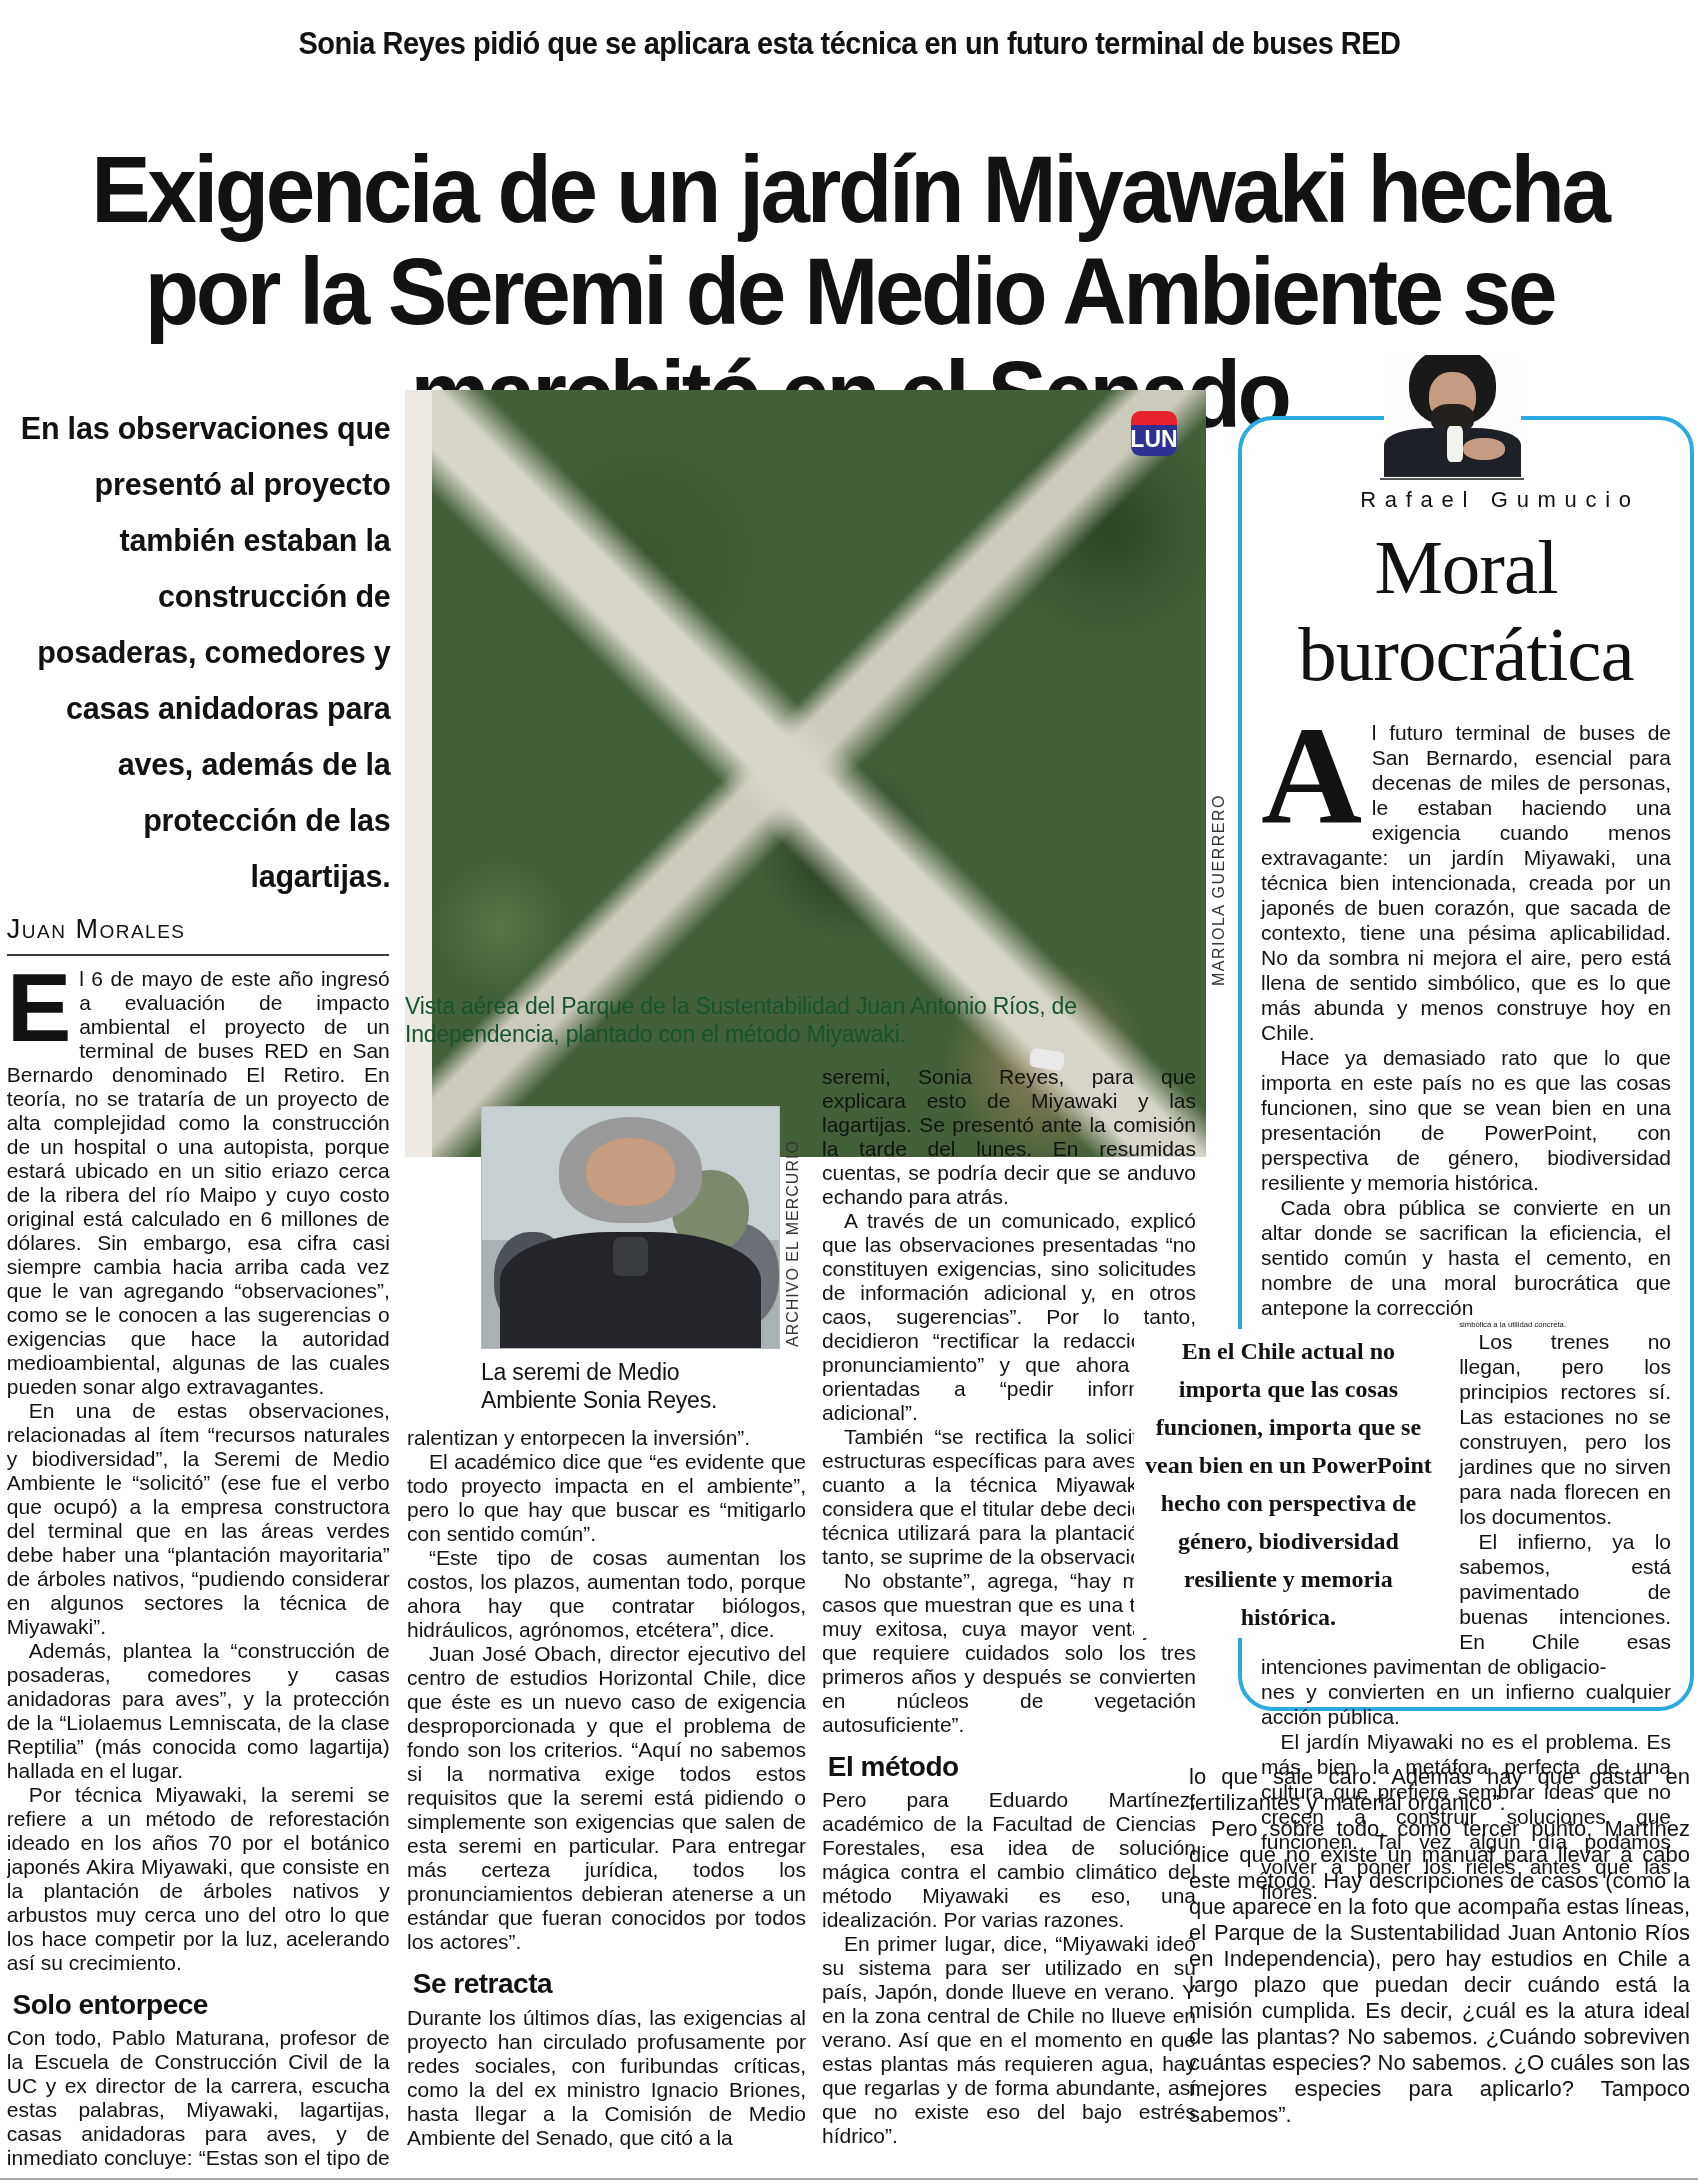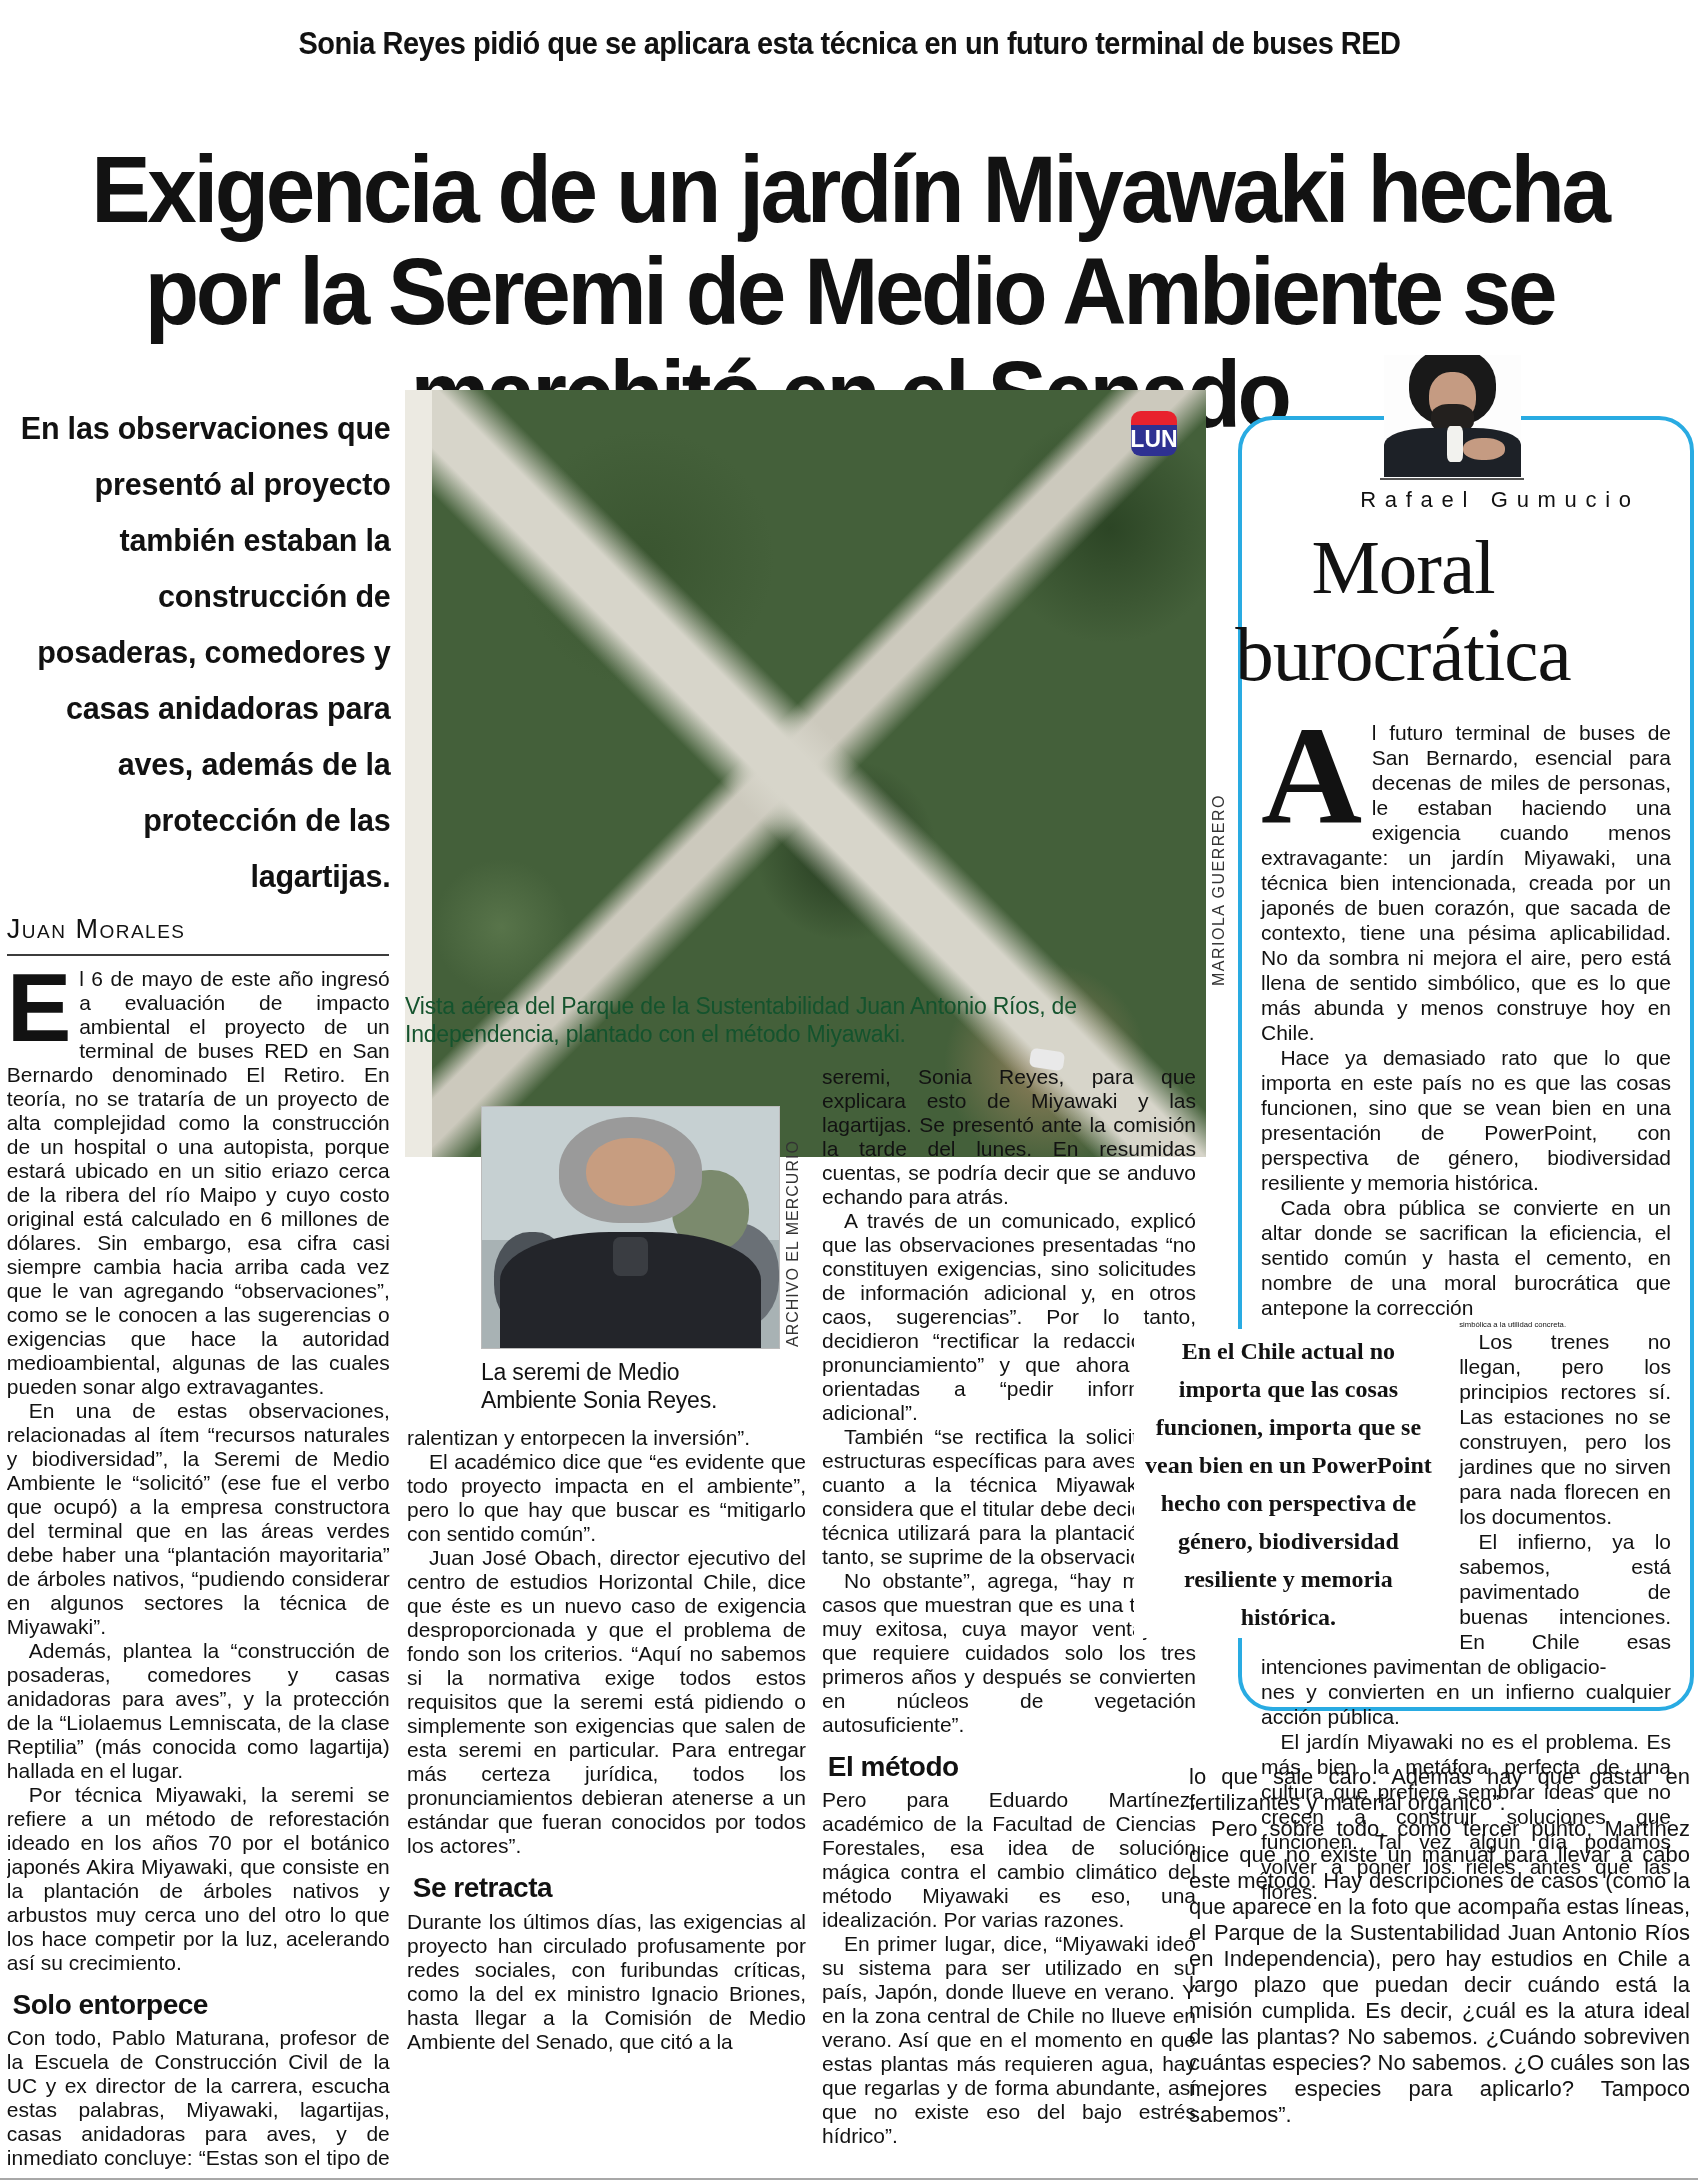--- a/index.html
+++ b/index.html
@@ -69,21 +69,21 @@
   .op-photo{position:absolute;left:1384px;top:355px;width:137px;height:122px;background:#fdfdfd;overflow:hidden;z-index:3;}
   .g-hair{position:absolute;left:18%;top:-6%;width:64%;height:64%;background:#191919;border-radius:46%;}
   .g-face{position:absolute;left:33%;top:14%;width:34%;height:42%;background:#c59b82;border-radius:46%;}
   .g-beard{position:absolute;left:34%;top:40%;width:32%;height:24%;background:#23201e;border-radius:40%;}
   .g-suit{position:absolute;left:0;top:60%;width:100%;height:40%;background:#1d2127;border-radius:34% 34% 0 0;}
   .g-shirt{position:absolute;left:46%;top:58%;width:12%;height:30%;background:#f2f2ee;border-radius:20%;}
   .g-hand{position:absolute;left:58%;top:68%;width:30%;height:18%;background:#c59b82;border-radius:46%;}
   .op-photo-rule{position:absolute;left:1380px;top:478px;width:144px;height:2.4px;background:#555;z-index:3;}
   .op-author{position:absolute;left:1238px;top:487px;width:524px;text-align:center;
              font-size:22px;letter-spacing:8.7px;color:#111;}
-  .op-title{position:absolute;left:1175px;top:524px;width:456px;text-align:center;
+  .op-title{position:absolute;left:1238px;top:524px;width:456px;text-align:center;
             font-family:"Liberation Serif",serif;font-size:77px;line-height:87px;letter-spacing:-1px;}
   .op-body{position:absolute;left:1261px;top:720px;width:410px;z-index:2;}
   .op-body p{margin:0;text-align:justify;text-indent:19.4px;font-size:21px;line-height:25px;}
   .op-body p.first{text-indent:0;}
   .op-body p.cleared{clear:left;text-indent:0;}
   .dropcap-a{float:left;font-family:"Liberation Serif",serif;font-weight:700;
              font-size:140px;line-height:103px;margin:3.9px 9.7px 0 0;}
   .pullquote{float:left;width:301px;margin:8.7px 20.3px 14.5px -127px;background:#fff;position:relative;
              font-family:"Liberation Serif",serif;font-weight:700;font-size:24px;line-height:38px;
              text-align:center;text-indent:0;padding:2.9px 0 2.9px 3.9px;}
@@ -128,20 +128,21 @@
         <div class="p-hair"></div>
         <div class="p-face"></div>
         <div class="p-jacket"></div>
         <div class="p-collar"></div>
       </div>
       <div class="portrait-credit">ARCHIVO EL MERCURIO</div>
     </div>
     <div class="portrait-caption">La seremi de Medio Ambiente Sonia Reyes.</div>
     <p class="first">ralentizan y entorpecen la inversión”.</p>
     <p>El académico dice que “es evidente que todo proyecto impacta en el ambiente”, pero lo que hay que buscar es “mitigarlo con sentido común”.</p>
+    <p>“Este tipo de cosas aumentan los costos, los plazos, aumentan todo, porque ahora hay que contratar biólogos, hidráulicos, agrónomos, etcétera”, dice.</p>
     <p>Juan José Obach, director ejecutivo del centro de estudios Horizontal Chile, dice que éste es un nuevo caso de exigencia desproporcionada y que el problema de fondo son los criterios. “Aquí no sabemos si la normativa exige todos estos requisitos que la seremi está pidiendo o simplemente son exigencias que salen de esta seremi en particular. Para entregar más certeza jurídica, todos los pronunciamientos debieran atenerse a un estándar que fueran conocidos por todos los actores”.</p>
     <h3>Se retracta</h3>
     <p class="first">Durante los últimos días, las exigencias al proyecto han circulado profusamente por redes sociales, con furibundas críticas, como la del ex ministro Ignacio Briones, hasta llegar a la Comisión de Medio Ambiente del Senado, que citó a la</p>
   </div>
 
   <div class="bodycol col3">
     <p class="first">seremi, Sonia Reyes, para que explicara esto de Miyawaki y las lagartijas. Se presentó ante la comisión la tarde del lunes. En resumidas cuentas, se podría decir que se anduvo echando para atrás.</p>
     <p>A través de un comunicado, explicó que las observaciones presentadas “no constituyen exigencias, sino solicitudes de información adicional y, en otros caos, sugerencias”. Por lo tanto, decidieron “rectificar la redacción del pronunciamiento” y que ahora están orientadas a “pedir información adicional”.</p>
     <p>También “se rectifica la solicitud de estructuras específicas para aves”, y en cuanto a la técnica Miyawaki, “se considera que el titular debe decidir qué técnica utilizará para la plantación, por tanto, se suprime de la observación”.</p>
     <p>No obstante”, agrega, “hay muchos casos que muestran que es una técnica muy exitosa, cuya mayor ventaja es que requiere cuidados solo los tres primeros años y después se convierten en núcleos de vegetación autosuficiente”.</p>

